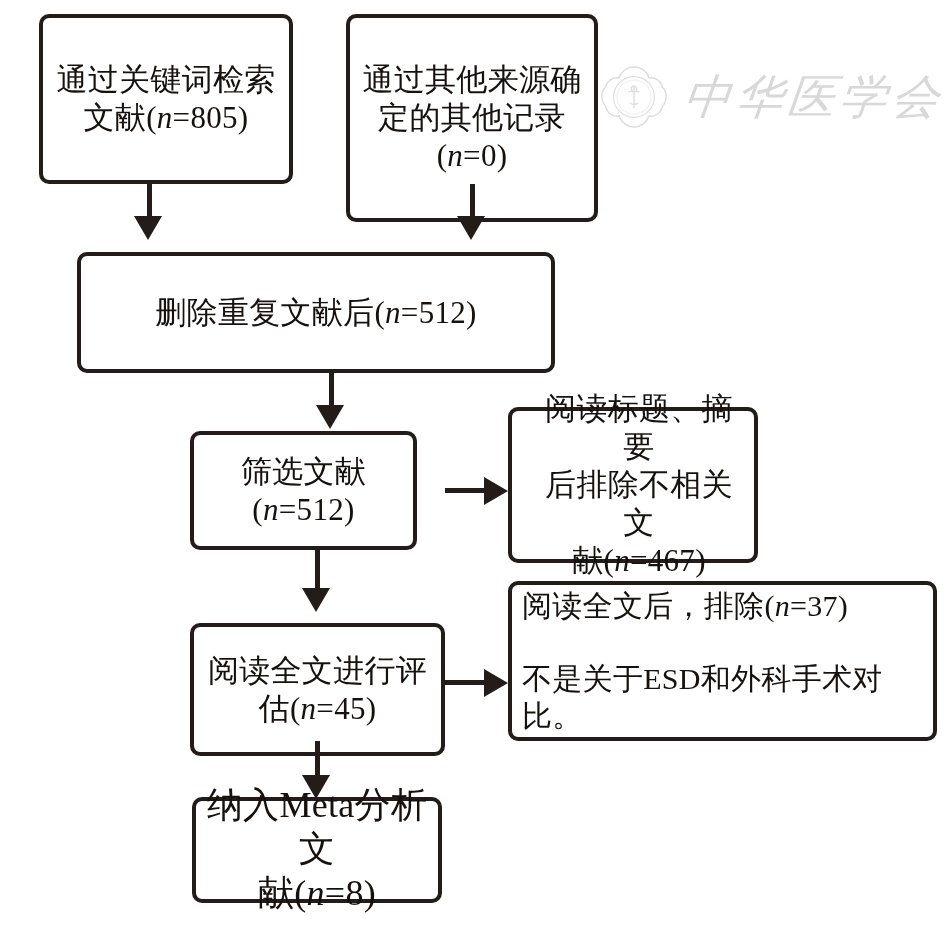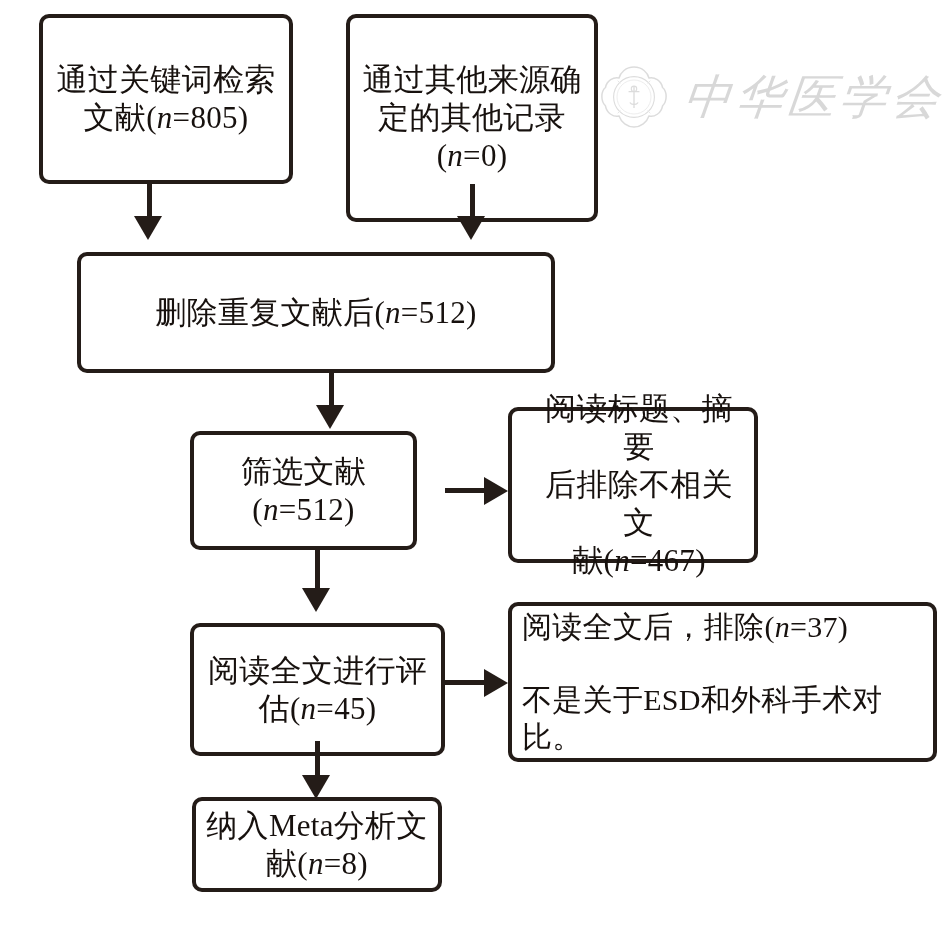--- a/index.html
+++ b/index.html
@@ -44,22 +44,22 @@
     padding-left: 10px;
   }
 
   
   #node-search   { left: 23px;  top: 14px;  width: 254px; height: 170px; font-size: 31px; margin-left: 16px; }
   #node-other    { left: 346px; top: 14px;  width: 252px; height: 208px; font-size: 31px; }
   #node-dedup    { left: 77px;  top: 252px; width: 478px; height: 121px; font-size: 31px; }
   #node-screen   { left: 190px; top: 431px; width: 227px; height: 119px; font-size: 31px; }
   #node-exclude1 { left: 508px; top: 407px; width: 250px; height: 156px; font-size: 31px; padding-left: 12px; }
   #node-fulltext { left: 190px; top: 623px; width: 255px; height: 133px; font-size: 31px; }
-  #node-exclude2 { left: 508px; top: 602px; width: 429px; height: 160px; font-size: 30px; }
-  #node-included { left: 192px; top: 797px; width: 250px; height: 95px; font-size: 31px; }
+  #node-exclude2 { left: 508px; top: 581px; width: 429px; height: 160px; font-size: 30px; }
+  #node-included { left: 192px; top: 797px; width: 250px; height: 106px; font-size: 36px; }
 
   
   .nv { font-style: italic; }
 
   
   .vline {
     position: absolute;
     width: 5px;
     background: #241c18;
   }

